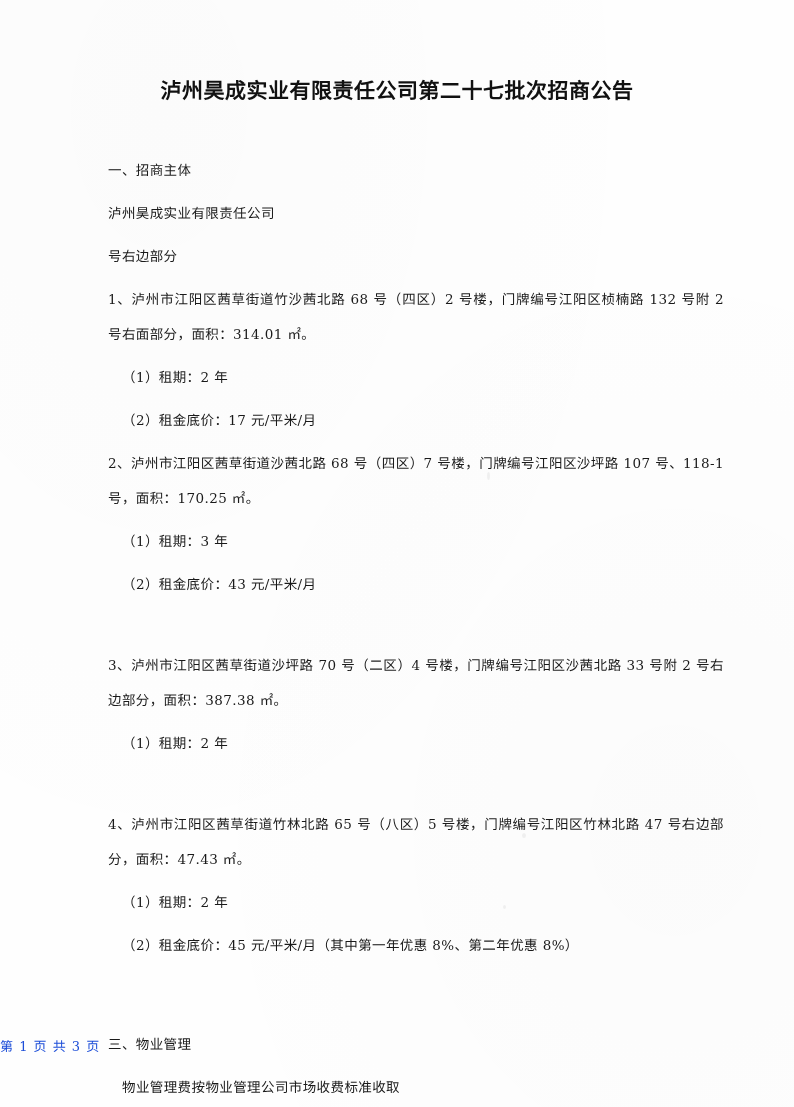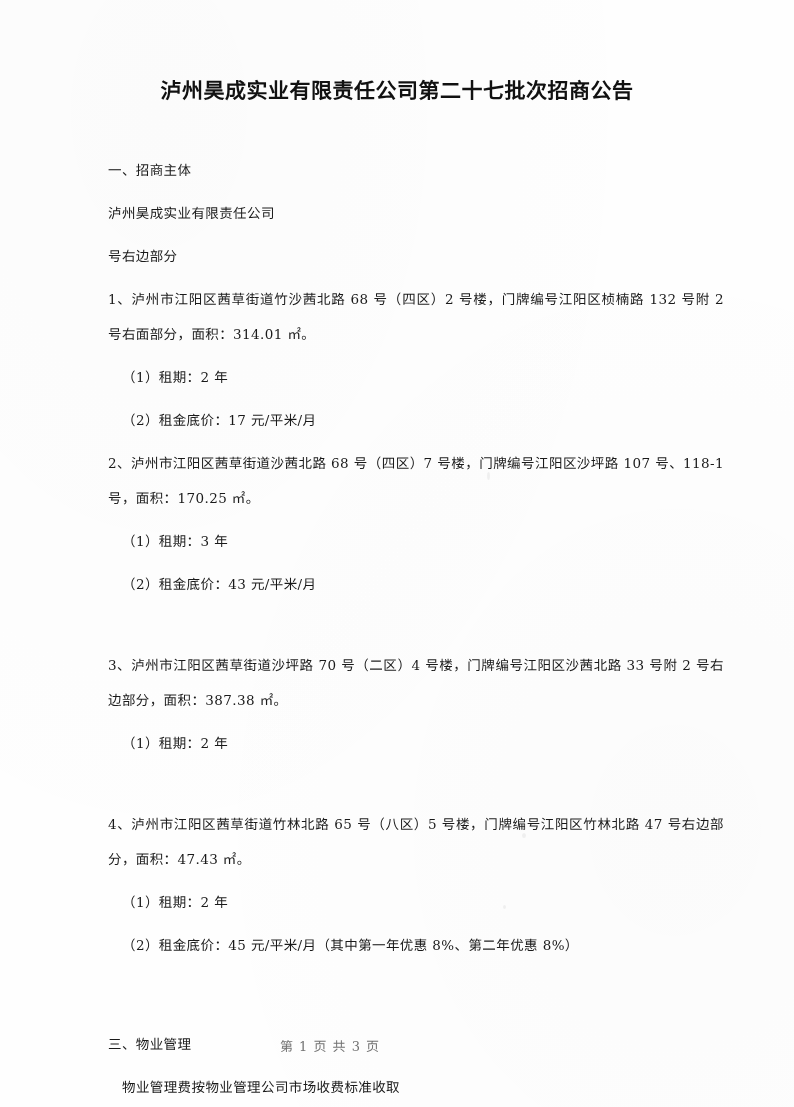--- a/index.html
+++ b/index.html
@@ -64,24 +64,23 @@
   .indent-1 { text-indent: 0; padding-left: 14px; }
   .indent-2 { text-indent: 0; padding-left: 28px; }
   .indent-0 { text-indent: 0; padding-left: 0; }
   .gap-md { height: 30px; }
   .gap-lg { height: 48px; }
   .footer {
     position: absolute;
     bottom: 52px;
     left: 0;
     width: 660px;
-    text-align: center;
     font-size: 13px;
     letter-spacing: 1px;
-    color: #737373;
+    color: #1d4ed8;
     font-family: "DejaVu Serif", "Liberation Serif", serif;
   }
   .smudge {
     position: absolute;
     background: rgba(0,0,0,0.05);
     border-radius: 50%;
     pointer-events: none;
   }
 </style>
 </head>

